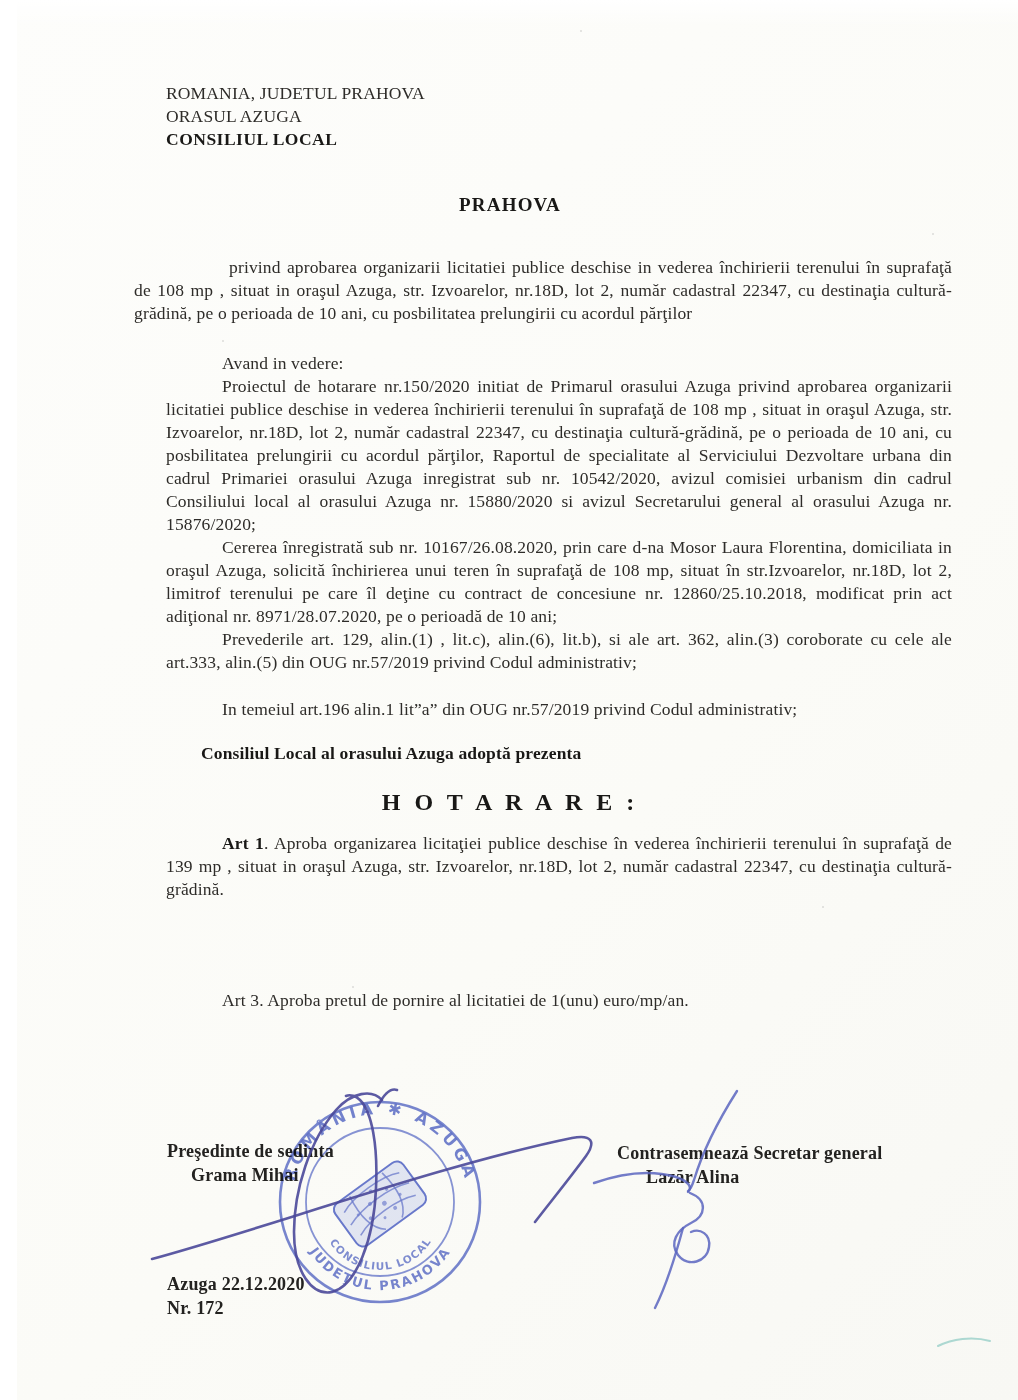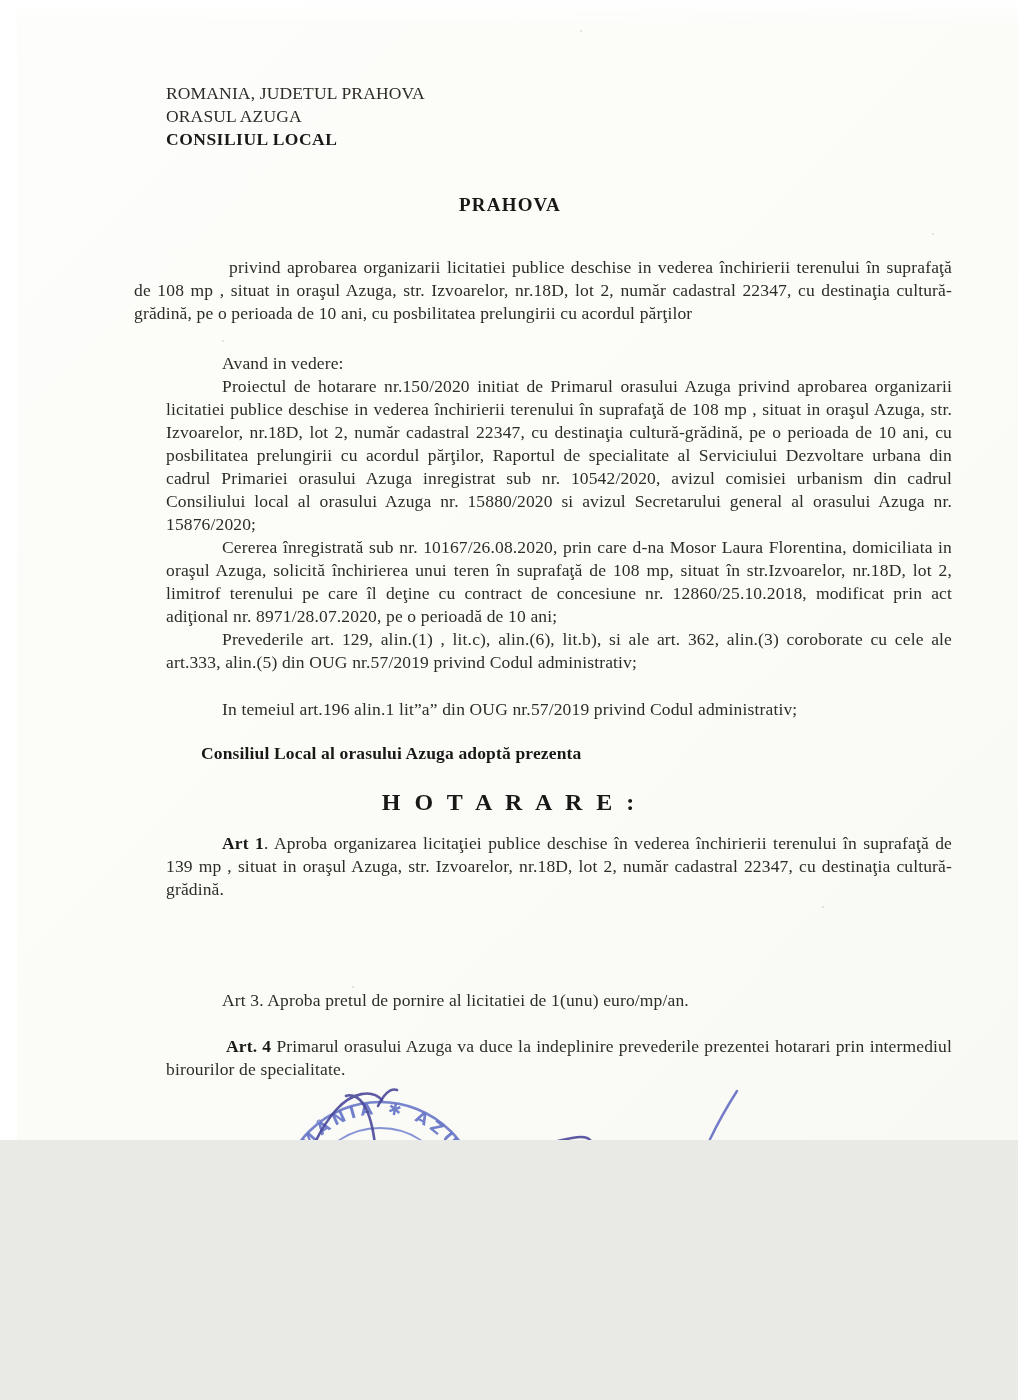--- a/index.html
+++ b/index.html
@@ -1,17 +1,17 @@
 <!DOCTYPE html>
 <html><head>
 <meta charset="utf-8">
 <style>
   html,body{margin:0;padding:0;background:#e9e9e6;}
   .page{
-    position:relative;width:1018px;height:1140px;margin:0 auto;
+    position:relative;width:1018px;height:1400px;margin:0 auto;
     background:linear-gradient(135deg,#fdfdfb 0%,#fbfbf7 60%,#f8f8f4 100%);
     overflow:hidden;
     font-family:"Liberation Serif","DejaVu Serif",serif;
     color:#2e2c29;
   }
   .scan-edge-left{position:absolute;left:0;top:0;width:17px;height:100%;background:#ffffff;}
   .scan-edge-top{position:absolute;left:0;top:0;width:100%;height:26px;background:linear-gradient(#ffffff,rgba(255,255,255,0));}
   .abs{position:absolute;}
   .t{font-size:17.5px;line-height:23px;letter-spacing:.15px;}
   .just{text-align:justify;text-justify:inter-word;}
@@ -62,21 +62,20 @@
   <div class="abs t indent56" style="left:166px;top:698px;width:786px;">In temeiul art.196 alin.1 lit”a” din OUG nr.57/2019 privind Codul administrativ;</div>
 
   <div class="abs t b" style="left:201px;top:742px;width:600px;">Consiliul Local al orasului Azuga adoptă prezenta</div>
   <div class="abs decision-heading center" style="left:70px;top:789px;width:880px;">H O T A R A R E :</div>
 
   <div class="abs t just indent56" style="left:166px;top:832px;width:786px;"><span class="art-label">Art 1</span><span>. Aproba   organizarea licitaţiei publice deschise în vederea închirierii terenului în suprafaţă  de 139 mp , situat in oraşul Azuga, str. Izvoarelor, nr.18D, lot 2, număr cadastral 22347, cu destinaţia cultură-grădină.</span></div>
 
 
   <div class="abs t indent56" style="left:166px;top:989px;width:786px;"><span class="art-label"></span><span>Art 3. Aproba  pretul de pornire al licitatiei de 1(unu) euro/mp/an.</span></div>
 
-  <div class="abs t just indent60" style="left:166px;top:1035px;width:786px;"><span class="art-label">Art. 4</span><span>   Primarul orasului Azuga va duce la indeplinire prevederile prezentei hotarari prin intermediul birourilor de specialitate.</span></div>
 
   <div class="abs sig" style="left:167px;top:1141px;">Preşedinte de sedinta</div>
   <div class="abs sig" style="left:191px;top:1165px;">Grama Mihai</div>
 
   <div class="abs sig" style="left:617px;top:1143px;">Contrasemnează  Secretar general</div>
   <div class="abs sig" style="left:646px;top:1167px;">Lazăr Alina</div>
 
   <div class="abs sig" style="left:167px;top:1274px;">Azuga 22.12.2020</div>
   <div class="abs sig" style="left:167px;top:1298px;">Nr. 172</div>
 

